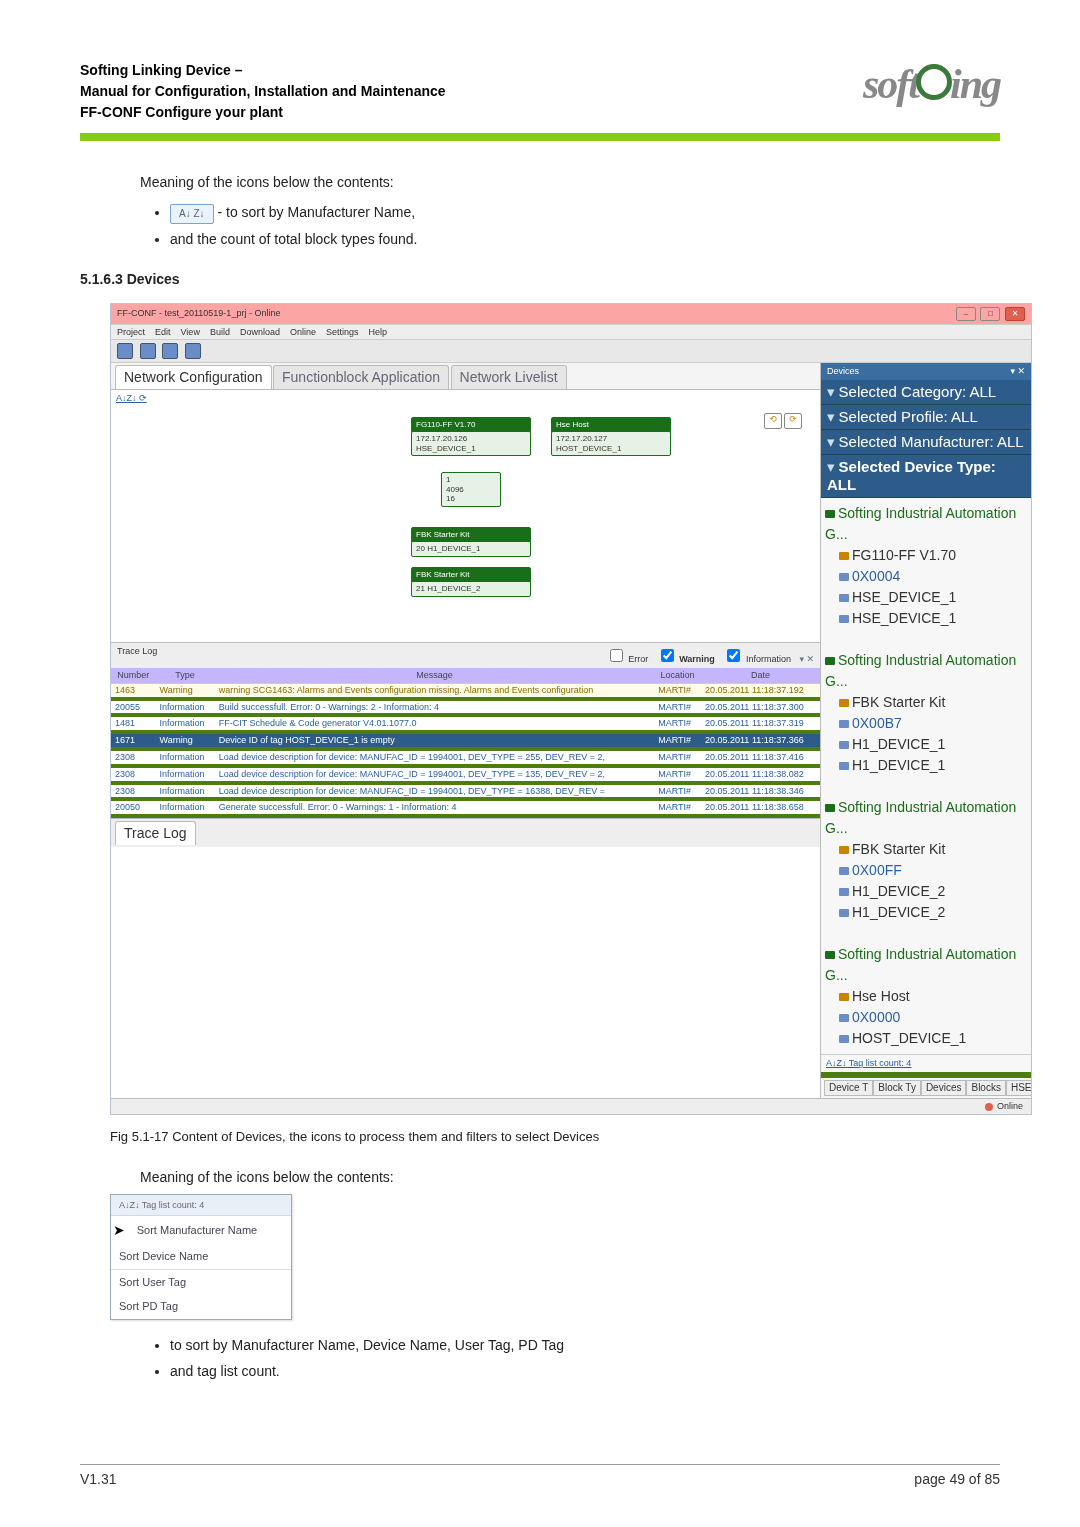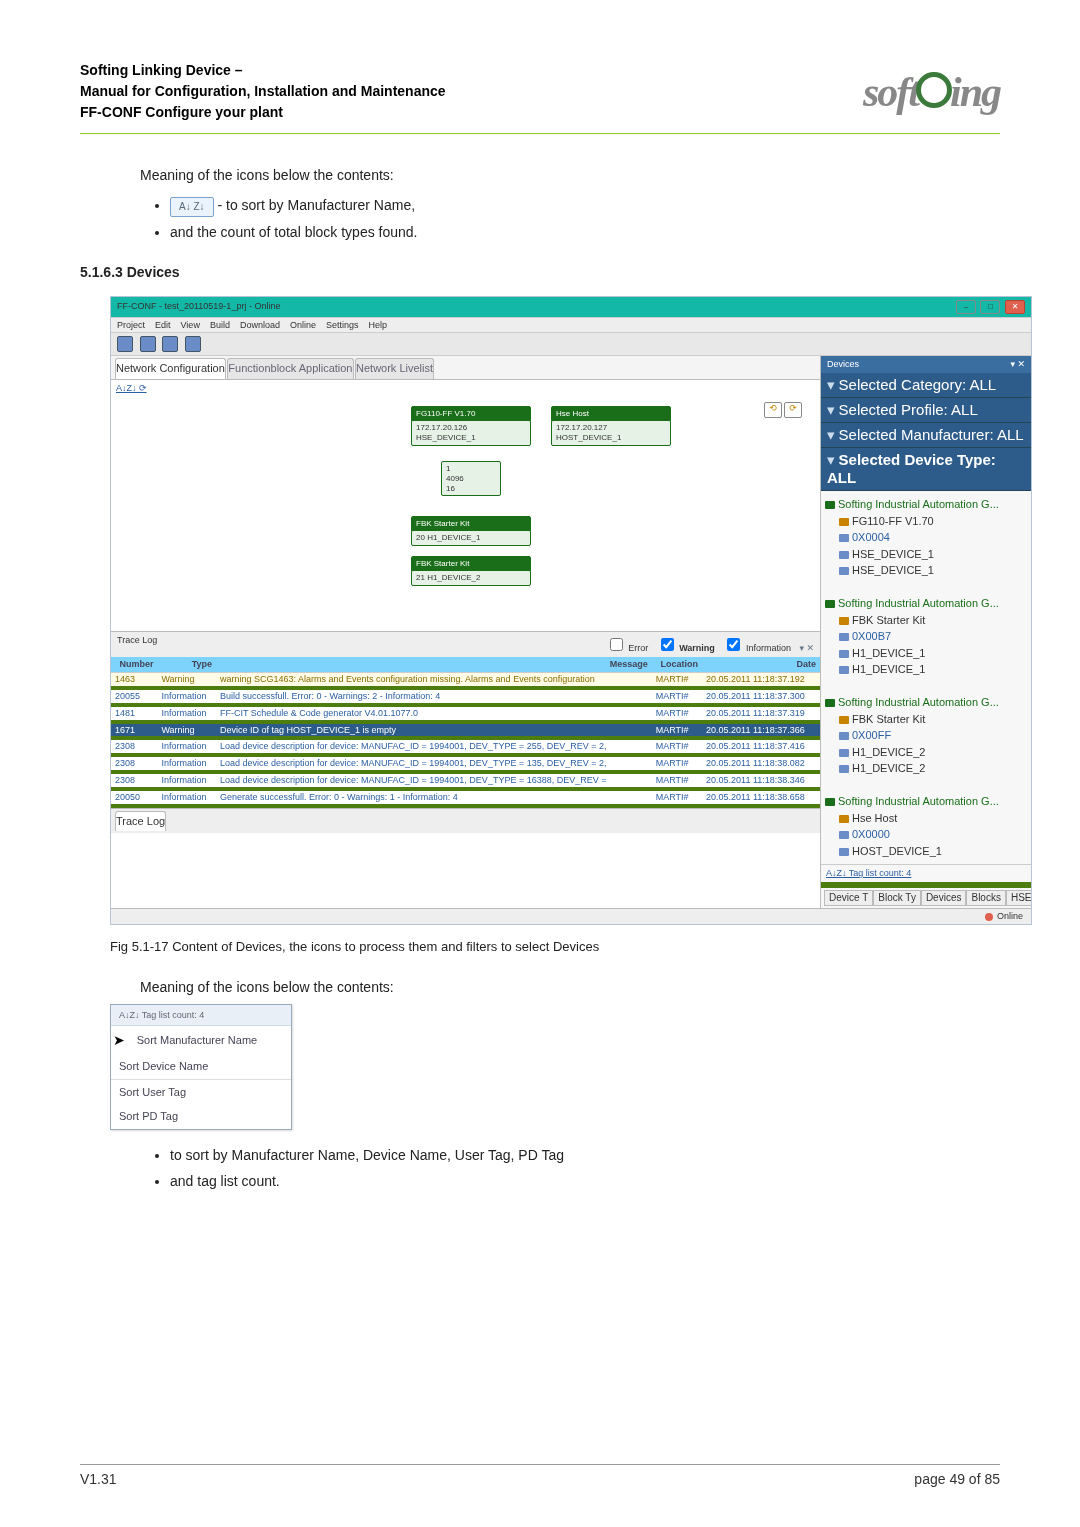--- a/index.html
+++ b/index.html
@@ -1,60 +1,60 @@
 <!DOCTYPE html>
 <html><head>
 <meta charset="utf-8">
 <style>
 html,body{margin:0;padding:0;background:#fff;font-family:Arial,Helvetica,sans-serif;color:#000}
 .page{width:1080px;height:1527px;margin:0 auto;box-sizing:border-box;padding:60px 80px 30px 80px;position:relative}
-.hdr{border-bottom:1px solid #84cc16;padding-bottom:10px;display:flex;justify-content:space-between;align-items:center;margin-bottom:30px}
+.hdr{border-bottom:8px solid #84cc16;padding-bottom:10px;display:flex;justify-content:space-between;align-items:flex-start;margin-bottom:30px}
 .hdr-left{font-size:14px;font-weight:bold;line-height:1.5}
 .logo{font-family:Georgia,'Times New Roman',serif;font-size:42px;font-weight:bold;font-style:italic;color:#888;letter-spacing:-2px}
 .logo .ring{display:inline-block;width:26px;height:26px;border:5px solid #3b7a3b;border-radius:50%;vertical-align:-2px;margin:0 -2px}
 .body{font-size:14px;line-height:1.6;color:#222;padding-left:60px}
 ul.bul{margin:8px 0 18px 30px;padding:0}
 ul.bul li{margin:4px 0;list-style:disc}
 .sort-btn{display:inline-block;border:1px solid #7ca2ce;background:#eaf2fb;padding:1px 8px;font-size:10px;color:#567;border-radius:2px;vertical-align:middle}
 .sec-title{font-size:14px;font-weight:bold;margin:18px 0 12px -60px}
 .screenshot{border:1px solid #b8c4d4;background:#f0f0f0;font-size:9px;line-height:1.2;color:#333;width:920px;margin-left:-30px}
-.win-title{background:#14b8a6;border-bottom:1px solid #ccc;padding:3px 6px;display:flex;justify-content:space-between;align-items:center}
+.win-title{background:#fca5a5;border-bottom:1px solid #ccc;padding:3px 6px;display:flex;justify-content:space-between;align-items:center}
 .win-btns span{display:inline-block;width:18px;height:12px;border:1px solid #888;border-radius:2px;margin-left:2px;text-align:center;font-size:8px;line-height:12px}
 .win-btns .close{background:#e06050;color:#fff;border-color:#c04030}
 .menubar{background:#eee;padding:2px 6px;border-bottom:1px solid #ccc}
 .menubar span{margin-right:10px}
 .toolbar{background:#e8e8e8;padding:3px 6px;border-bottom:1px solid #ccc}
 .tb-ic{display:inline-block;width:14px;height:14px;background:#6a8cc7;border:1px solid #456;margin-right:4px;vertical-align:middle;border-radius:2px}
 .mainrow{display:flex;align-items:stretch}
 .leftpane{flex:1;background:#fff}
 .rightpane{width:210px;background:#f7f7f7;border-left:1px solid #bbb}
 .tabs{border-bottom:1px solid #bbb;padding:2px 4px 0;background:#f4f4f4}
-.tab{display:inline-block;padding:3px 0;border:1px solid #bbb;border-bottom:none;background:#fff;border-radius:3px 3px 0 0;margin-right:-1px;font-size:11px}
+.tab{display:inline-block;padding:3px 8px;border:1px solid #bbb;border-bottom:none;background:#fff;border-radius:3px 3px 0 0;margin-right:-1px;font-size:14px}
 .tab.inactive{background:#e6e6e6;color:#667}
 .sortrow{padding:3px 5px;color:#2b5fa4;text-decoration:underline}
 .canvas{height:235px;background:#fff;position:relative}
 .node{position:absolute;border:1px solid #1a6e1a;background:#e6f2e6;font-size:8px;padding:2px 4px;border-radius:2px}
 .node.dark{background:#1a6e1a;color:#fff}
 .ctrl-ic{position:absolute;right:18px;top:6px;display:flex;gap:2px}
 .ctrl-ic span{display:inline-block;width:16px;height:14px;border:1px solid #888;background:#fff;text-align:center;font-size:9px;color:#c88400;border-radius:2px}
 .rp-hdr{background:#3a6da0;color:#fff;padding:3px 6px;font-size:9px;display:flex;justify-content:space-between}
 .rp-filter{background:#2e5c8a;color:#fff;padding:3px 6px;font-size:15px;border-bottom:1px solid #245}
 .rp-filter .chev{color:#cde;margin-right:4px}
-.tree{padding:5px 4px;font-size:11px;line-height:1.5;color:#333}
+.tree{padding:5px 4px;font-size:14px;line-height:1.5;color:#333}
 .tree .g{color:#1a6e1a}
 .tree .b{color:#2b5fa4}
 .ti{display:inline-block;width:10px;height:8px;background:#6a8cc7;margin-right:3px;vertical-align:middle;border-radius:1px}
 .ti.g{background:#1a6e1a}
 .ti.o{background:#c88400}
 .ind{padding-left:14px}
 .tracehdr{background:#eee;border-top:1px solid #bbb;padding:3px 6px;display:flex;justify-content:space-between;font-size:9px}
 .filters{font-size:9px}
 .filters label{margin-left:6px}
 .tbl{width:100%;border-collapse:collapse;font-size:9px;background:#fff}
-.tbl th{background:#7dd3fc;border-bottom:1px solid #ccc;text-align:right;padding:2px 4px;font-weight:bold;color:#445}
+.tbl th{background:#c4b5fd;border-bottom:1px solid #ccc;text-align:center;padding:2px 4px;font-weight:normal;color:#445}
 .tbl td{padding:1px 4px;color:#2b5fa4;border-bottom:4px solid #4d7c0f}
 .tbl tr.warn td{color:#8a6d00;background:#fffbe6}
 .tbl tr.sel td{background:#2e5c8a;color:#fff}
 .bottabs{padding:2px 4px;background:#eee;border-top:1px solid #bbb}
 .rp-bot{padding:3px 5px;font-size:9px;color:#2b5fa4;text-decoration:underline;border-top:1px solid #ccc}
 .rp-bottabs{font-size:10px;padding:2px 3px;border-top:6px solid #4d7c0f;white-space:nowrap;overflow:hidden}
 .rp-bottabs span{display:inline-block;border:1px solid #bbb;padding:1px 4px;background:#eee}
 .status{background:#eee;border-top:1px solid #bbb;text-align:right;padding:2px 8px;font-size:9px}
 .status .dot{display:inline-block;width:8px;height:8px;background:#e06050;border-radius:50%;vertical-align:middle;margin-right:4px}
 .caption{font-size:13px;margin:12px 0 18px -30px}

